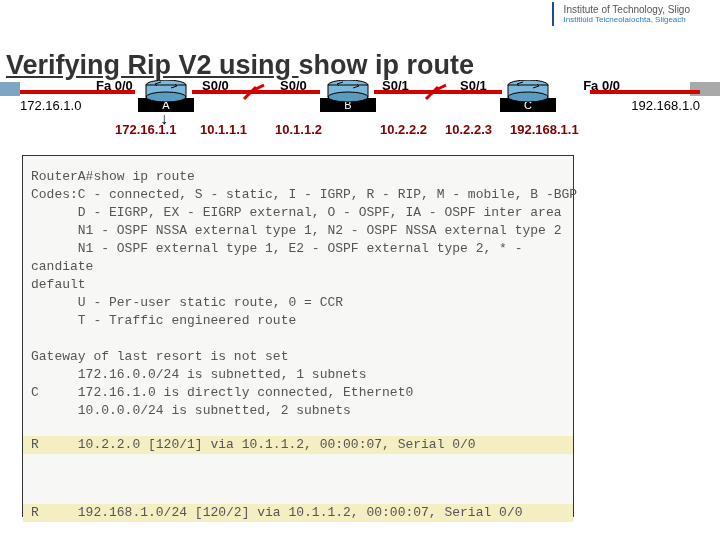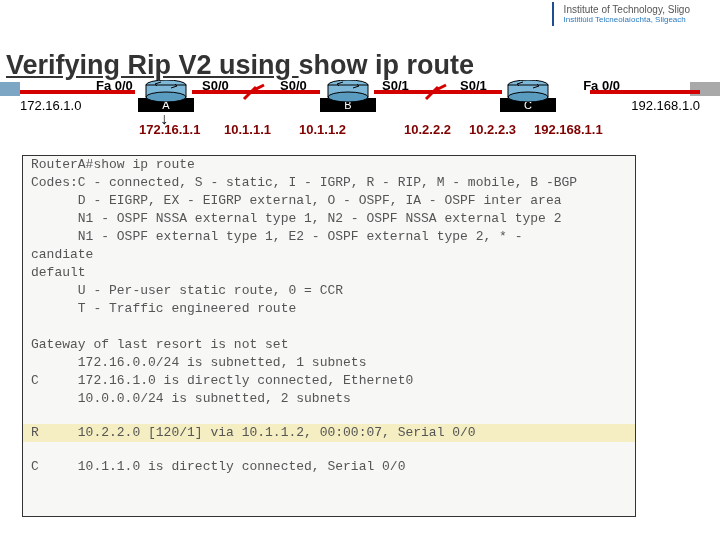--- a/index.html
+++ b/index.html
@@ -108,38 +108,37 @@
   .zig {
     position: absolute;
     top: 5px;
   }
   .ipbelow {
     position: absolute;
     top: 44px;
     font-size: 13px;
     color: #800000;
     font-weight: bold;
-    margin-left: 24px;
   }
   .arrow {
     position: absolute;
     top: 32px;
     font-size: 16px;
     color: #000;
   }
   
   .term {
     position: absolute;
     top: 155px;
     left: 22px;
-    width: 614px;
+    width: 552px;
     height: 362px;
     border: 1px solid #333;
     background: #f7f7f6;
-    padding: 0 8px;
+    padding: 12px 8px;
     font-family: "Courier New", monospace;
     font-size: 13px;
     line-height: 18px;
     color: #555;
     white-space: pre;
   }
   .term .hl {
     background: #f5eec2;
     display: block;
     margin: 16px -8px;
@@ -244,14 +243,14 @@
 <span>      N1 - OSPF external type 1, E2 - OSPF external type 2, * -</span>
 <span>candiate</span>
 <span>default</span>
 <span>      U - Per-user static route, 0 = CCR</span>
 <span>      T - Traffic engineered route</span>
 <span></span>
 <span>Gateway of last resort is not set</span>
 <span>      172.16.0.0/24 is subnetted, 1 subnets</span>
 <span>C     172.16.1.0 is directly connected, Ethernet0</span>
 <span>      10.0.0.0/24 is subnetted, 2 subnets</span>
-<span class="hl">R     10.2.2.0 [120/1] via 10.1.1.2, 00:00:07, Serial 0/0</span><span>C     10.1.1.0 is directly connected, Serial 0/0</span>
-</div>
+<span class="hl">R     10.2.2.0 [120/1] via 10.1.1.2, 00:00:07, Serial 0/0</span>
+<span class="hl">R     192.168.1.0/24 [120/2] via 10.1.1.2, 00:00:07, Serial 0/0</span></div>
 
 </body></html>

